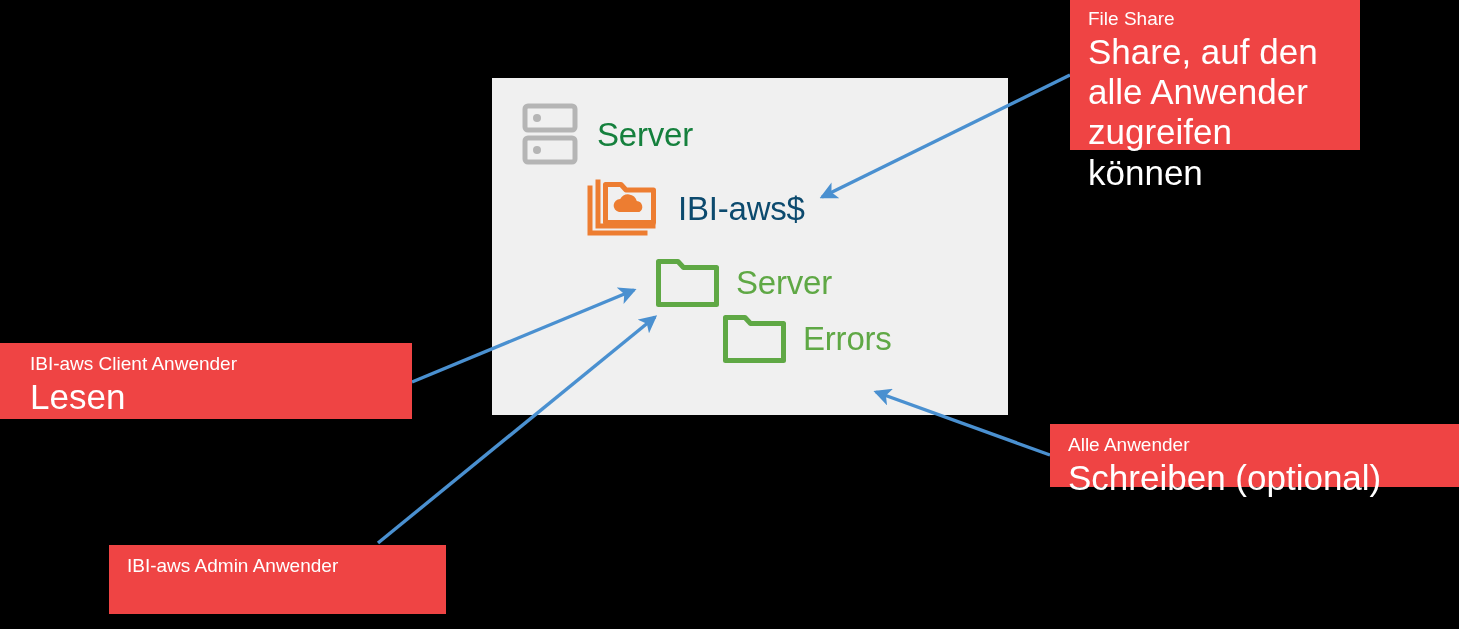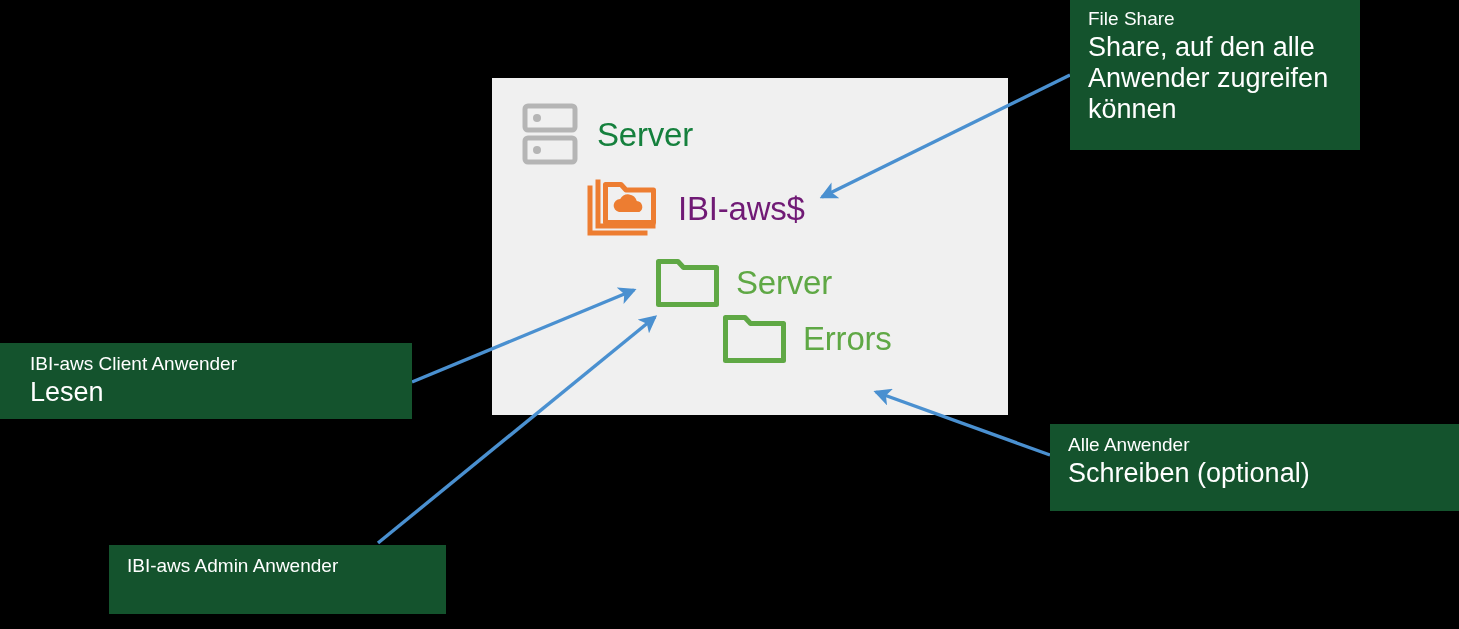--- a/index.html
+++ b/index.html
@@ -47,21 +47,21 @@
     font-size: 33px;
     color: #15803d;
     margin-left: 19px;
     letter-spacing: -0.2px;
   }
 
   
   .share-row { left: 95px; top: 100px; }
   .share-row .node-label {
     font-size: 33px;
-    color: #701a75;
+    color: #0c4a6e;
     margin-left: 15px;
     letter-spacing: -0.2px;
   }
 
   
   .client-row { left: 163px; top: 178px; }
   .client-row .node-label {
     font-size: 33px;
     color: #5fa845;
     margin-left: 16px;
@@ -78,32 +78,32 @@
   }
 
   .icon-wrap {
     display: block;
     line-height: 0;
   }
 
   
   .callout {
     position: absolute;
-    background: #14532d;
+    background: #ef4444;
     box-sizing: border-box;
     padding: 10px 14px 12px 18px;
     color: #ffffff;
   }
   .callout .callout-title {
     font-size: 19px;
     line-height: 1.15;
     white-space: nowrap;
   }
   .callout .callout-body {
-    font-size: 27px;
+    font-size: 35px;
     line-height: 1.15;
     margin-top: 2px;
   }
 
   .callout-fileshare {
     left: 1070px;
     top: 0px;
     width: 290px;
     height: 150px;
     padding-top: 8px;
@@ -122,21 +122,21 @@
     left: 109px;
     top: 545px;
     width: 337px;
     height: 69px;
   }
 
   .callout-alle {
     left: 1050px;
     top: 424px;
     width: 409px;
-    height: 87px;
+    height: 63px;
   }
 
   
   .arrows {
     position: absolute;
     left: 0;
     top: 0;
     width: 1459px;
     height: 629px;
     pointer-events: none;

